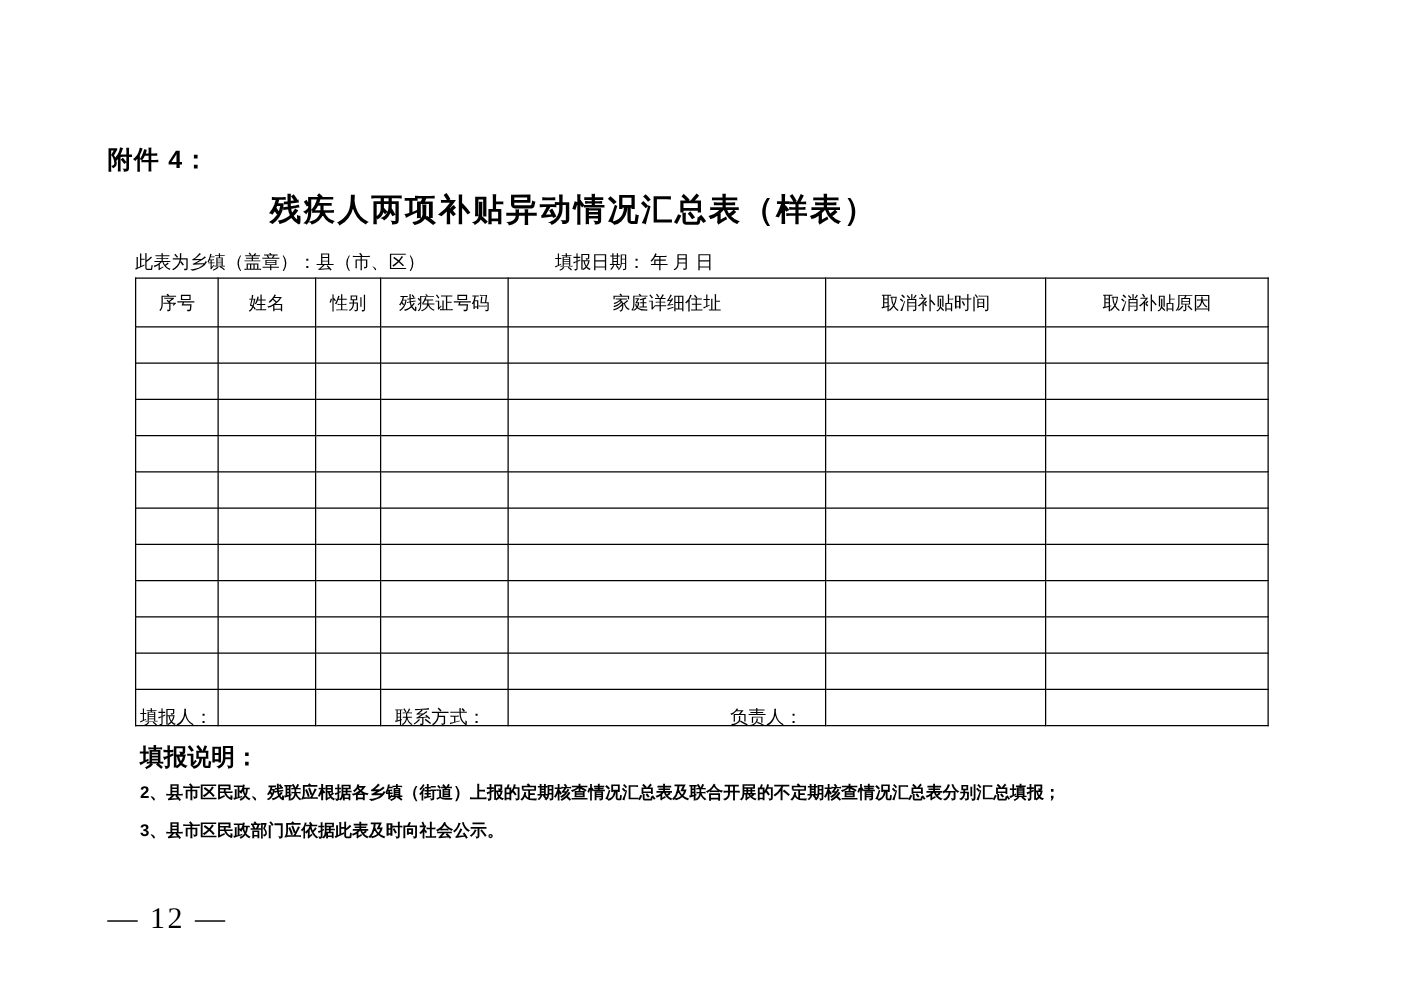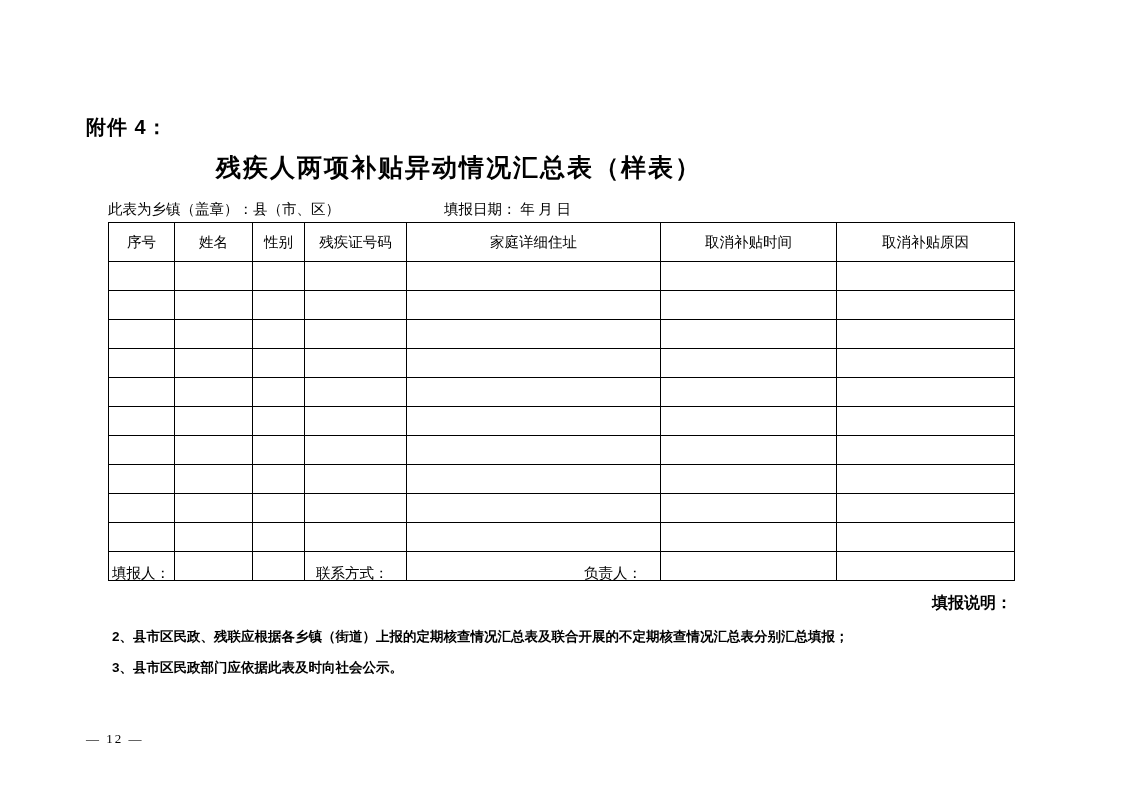--- a/index.html
+++ b/index.html
@@ -104,41 +104,39 @@
   .footer-row .f-contact { position: absolute; left: 192px; top: 0; margin-left: 12px; }
   .footer-row .f-leader { position: absolute; left: 472px; top: 0; }
 
   .notes {
     position: absolute;
     left: 112px;
     top: 577px;
     width: 900px;
   }
   .notes-title {
-    font-size: 16px;
-    margin-bottom: 13px;
+    font-size: 19px;
+    margin-bottom: 5px;
     font-family: "Liberation Sans", "DejaVu Sans", sans-serif;
     font-weight: bold;
-    text-align: right;
   }
   .note-item {
     font-size: 13.5px;
     line-height: 1.5;
     margin-bottom: 11px;
     font-family: "Liberation Sans", "DejaVu Sans", sans-serif;
     font-weight: bold;
   }
   .page-number {
     position: absolute;
     left: 86px;
     top: 706px;
-    font-size: 13px;
+    font-size: 24px;
     letter-spacing: 2px;
     font-family: "Liberation Serif", "DejaVu Serif", serif;
-    margin-top: 9px;
   }
 </style>
 </head>
 <body>
 
 <div class="page">
 
   <div class="attachment-label">附件 4：</div>
 
   <div class="doc-title">残疾人两项补贴异动情况汇总表（样表）</div>

